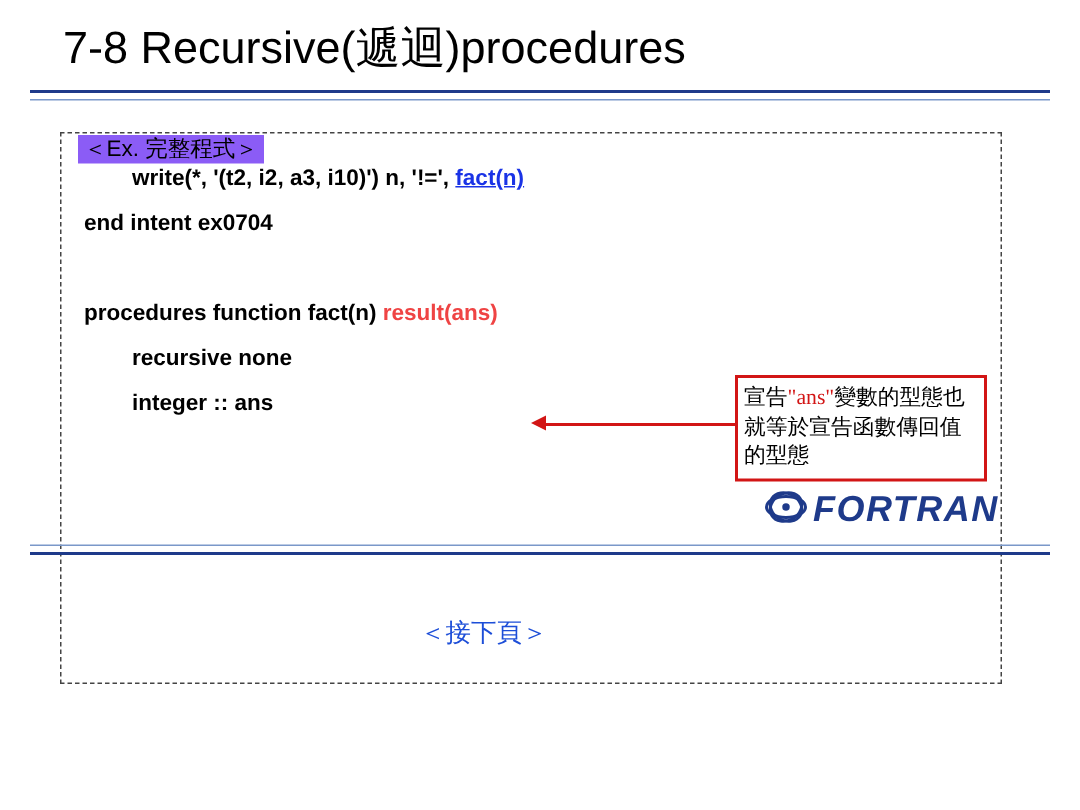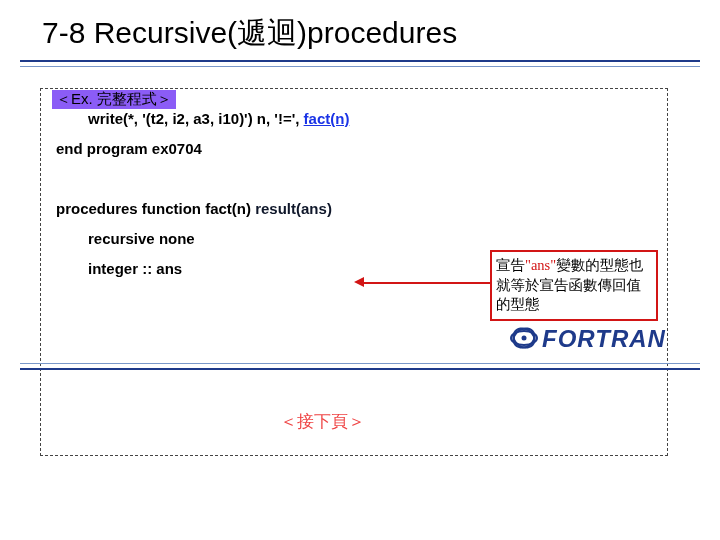--- a/index.html
+++ b/index.html
@@ -68,21 +68,21 @@
     width: 400px;
     font-family: Arial, sans-serif;
     font-weight: bold;
     font-size: 15px;
     line-height: 2.0;
     color: #000;
   }
   .indent1 { padding-left: 32px; display: block; }
   .indent0 { padding-left: 0; display: block; }
   .blue { color: #1a33e6; text-decoration: underline; }
-  .red { color: #0f172a; }
+  .red { color: #ef4444; }
   .annotation-box {
     position: absolute;
     top: 250px;
     left: 490px;
     width: 168px;
     border: 2px solid #d21515;
     background: #fff;
     padding: 4px 4px 4px 4px;
     box-sizing: border-box;
     font-size: 14.5px;
@@ -124,42 +124,42 @@
     bottom: 28px;
     width: 182px;
     height: 36px;
   }
   .cont-label {
     position: absolute;
     top: 410px;
     left: 280px;
     font-family: "DFKai-SB", "KaiTi", "PMingLiU", serif;
     font-size: 17px;
-    color: #ef4444;
+    color: #1d4ed8;
   }
 </style>
 </head>
 <body>
 
 <div class="slide">
 
   <div class="title">7-8 Recursive(遞迴)procedures</div>
   <div class="title-underline"></div>
 
   <div class="dashed-box"></div>
 
   <div class="legend">
     <span class="ex">＜Ex. </span><span class="cjk">完整程式</span><span class="ex">＞</span>
   </div>
 
   <div class="code-area">
     <span class="indent1">
       <span>write(*, '(t2, i2, a3, i10)') n, '!=', </span><span class="blue">fact(n)</span>
     </span>
-    <span class="indent0">end program ex0704</span>
+    <span class="indent0">end intent ex0704</span>
     <span class="indent0">&nbsp;</span>
     <span class="indent0">
       <span>procedures function fact(n) </span><span class="red">result(ans)</span>
     </span>
     <span class="indent1">recursive none</span>
     <span class="indent1">integer :: ans</span>
   </div>
 
   <div class="arrow-line"></div>
   <div class="arrow-head"></div>

